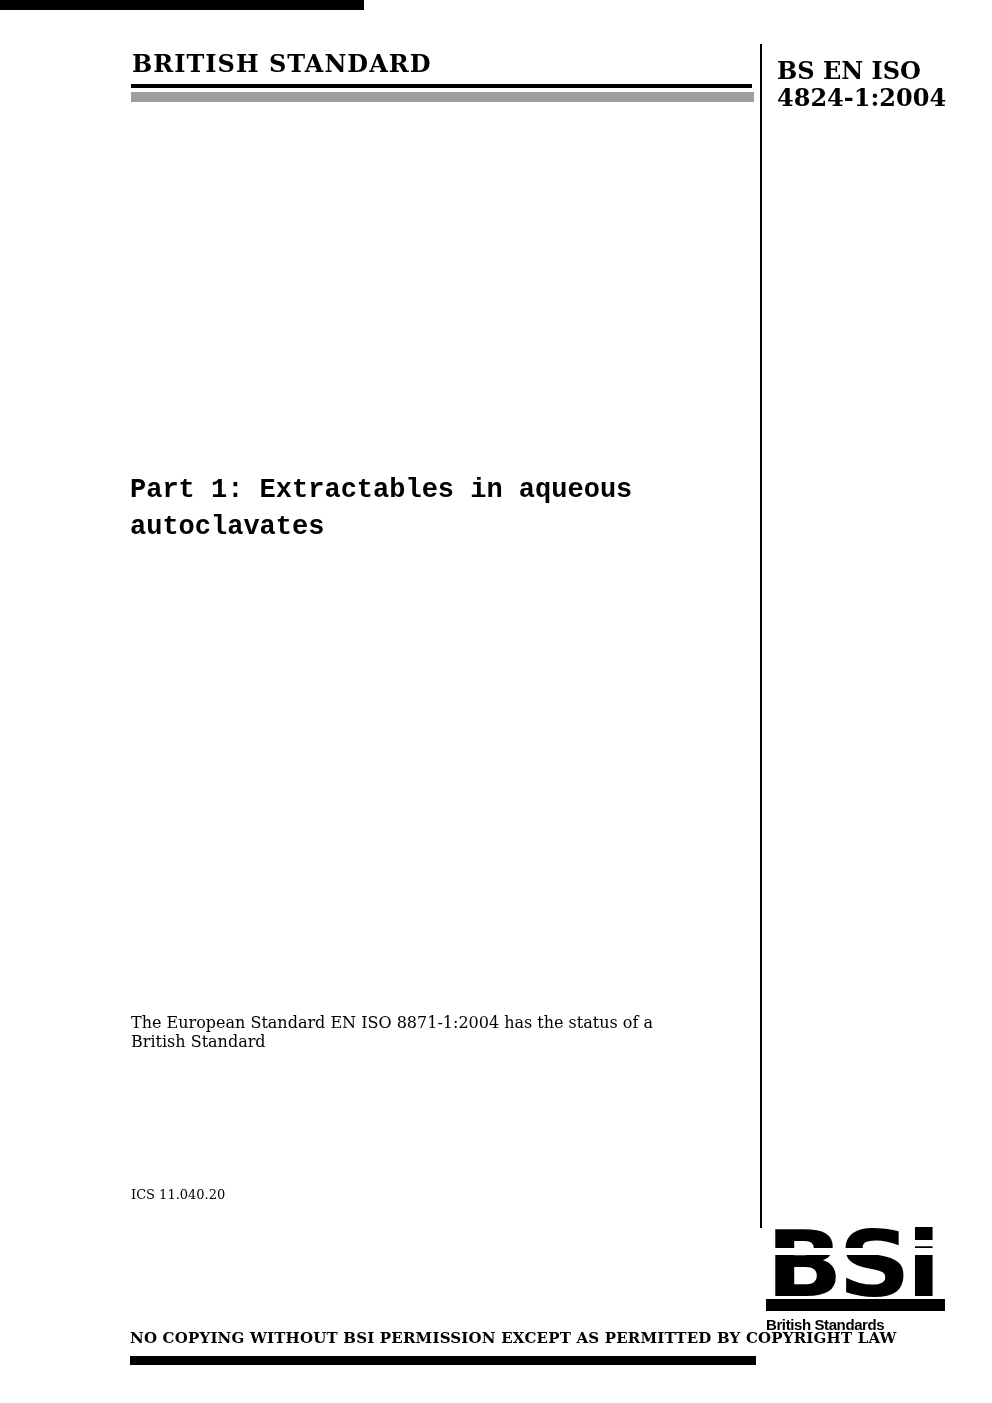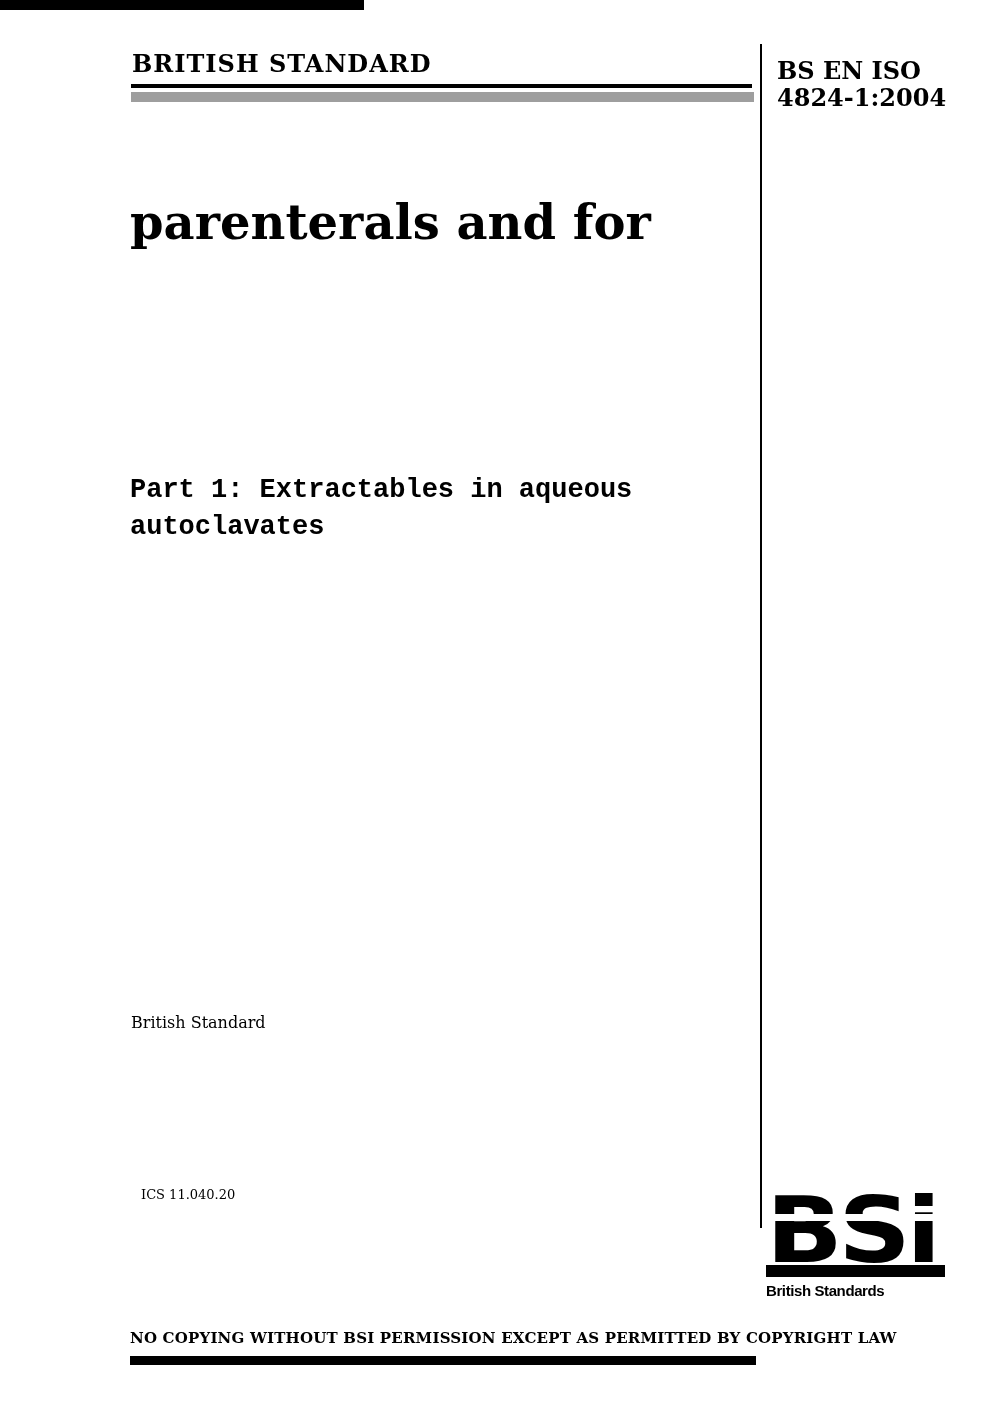--- a/index.html
+++ b/index.html
@@ -48,38 +48,38 @@
 
   
   .status-note {
     left: 131px; top: 1013px;
     font-size: 16px; font-weight: 400; line-height: 19px;
     white-space: nowrap;
   }
 
   
   .ics-code {
-    left: 141px; top: 1187px;
+    left: 131px; top: 1187px;
     font-size: 13px; font-weight: 500; line-height: 15px;
     white-space: nowrap;
     text-align: right;
   }
 
   
   .copyright-notice {
     left: 130px; top: 1330px; width: 626px;
     text-align: center;
     font-size: 15px; font-weight: 700; line-height: 17px;
     letter-spacing: 0.2px;
     white-space: nowrap;
   }
   .footer-rule { left: 130px; top: 1356px; width: 626px; height: 9px; background: #000; }
 
   
-  .bsi-logo { left: 766px; top: 1186px; width: 179px; height: 118px; }
+  .bsi-logo { left: 766px; top: 1220px; width: 179px; height: 118px; }
   .bsi-letters {
     position: absolute; left: 0; top: 0;
     font-family: "DejaVu Sans", "Liberation Sans", sans-serif;
     font-weight: 700; font-size: 90px; line-height: 1;
     letter-spacing: -4px;
     transform: scaleX(1.12); transform-origin: left top;
     white-space: nowrap;
   }
   .bsi-stripe { position: absolute; left: 0; top: 28px; width: 179px; height: 7px; background: #ffffff; }
   .bsi-underline { position: absolute; left: 0; top: 79px; width: 179px; height: 12px; background: #000; }
@@ -100,29 +100,29 @@
 <div class="abs header-rule-black"></div>
 <div class="abs header-rule-gray"></div>
 <div class="abs v-divider"></div>
 
 <div class="abs doc-ref">
   <div>BS EN ISO</div>
   <div>4824-1:2004</div>
 </div>
 
 <div class="abs doc-title">
-  <div>parenterals and for</div>
 </div>
 
 <div class="abs doc-subtitle">
   <div>Part 1: Extractables in aqueous</div>
   <div>autoclavates</div>
 </div>
 
 <div class="abs status-note">
+  <div>The European Standard EN ISO 8871-1:2004 has the status of a</div>
   <div>British Standard</div>
 </div>
 
 <div class="abs ics-code">ICS 11.040.20</div>
 
 <div class="abs copyright-notice">NO COPYING WITHOUT BSI PERMISSION EXCEPT AS PERMITTED BY COPYRIGHT LAW</div>
 <div class="abs footer-rule"></div>
 
 <div class="abs bsi-logo">
   <div class="bsi-letters">BSi</div>

